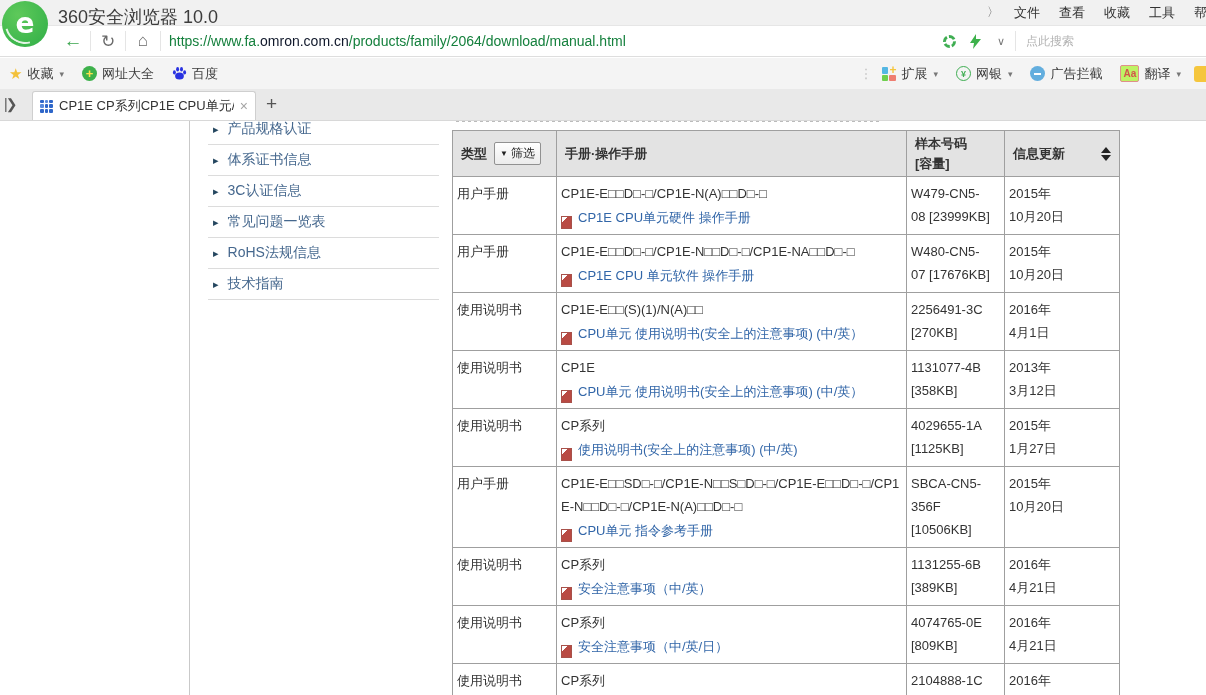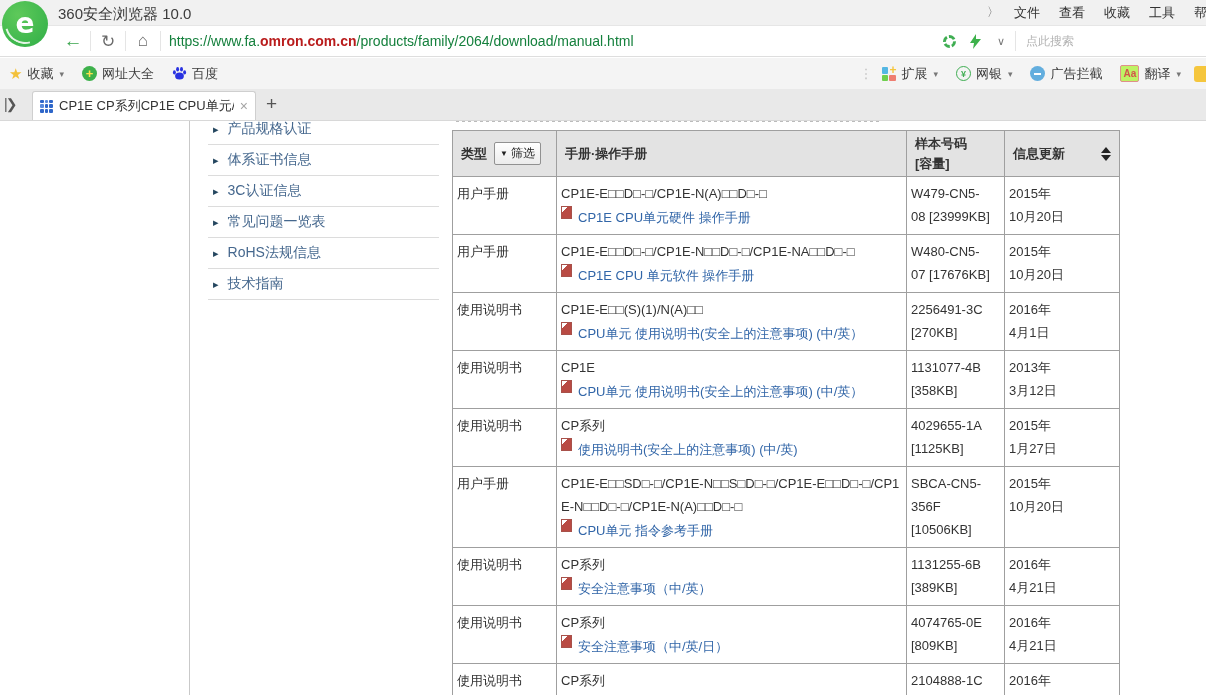--- a/index.html
+++ b/index.html
@@ -1,42 +1,42 @@
 <!DOCTYPE html>
 <html><head>
 <meta charset="utf-8">
 <style>
   html,body{margin:0;padding:0}
   body{width:1206px;height:695px;overflow:hidden;background:#fff;
        font-family:"Liberation Sans",sans-serif;position:relative}
 
   
   .titlebar{position:absolute;top:0;left:0;right:0;height:25px;background:#f1f1f1}
-  .win-title{position:absolute;left:58px;top:5px;font-size:15px;color:#3c3c3c;white-space:nowrap}
+  .win-title{position:absolute;left:58px;top:5px;font-size:18px;color:#3c3c3c;white-space:nowrap}
   .menubar{position:absolute;top:4px;right:-14px;display:flex;gap:19px;font-size:13px;color:#333;white-space:nowrap}
   .menubar .chev{color:#666;font-size:12px;margin-right:-4px}
   .menu-item{cursor:pointer}
 
   .logo{position:absolute;top:1px;left:2px;width:46px;height:46px;border-radius:50%;
         background:radial-gradient(circle at 35% 30%,#5ec95a,#2fae47);z-index:6;
         display:flex;align-items:center;justify-content:center}
   .logo::after{content:"";position:absolute;inset:3px;border-radius:50%;
         border:2px solid transparent;border-bottom-color:rgba(255,255,255,.85);transform:rotate(30deg)}
   .logo-e{color:#fff;font-size:28px;font-weight:bold;font-family:"DejaVu Sans",sans-serif;line-height:1}
 
   .addressbar{position:absolute;top:25px;left:0;right:0;height:32px;background:#fff;
         border-top:1px solid #e6e6e6;border-bottom:1px solid #dedede;
         display:flex;align-items:center;padding-left:56px;box-sizing:border-box}
   .nav-btn{width:34px;height:32px;display:flex;align-items:center;justify-content:center;
         font-size:17px;color:#6a6a6a;cursor:pointer;background:none;border:none;padding:0}
   .nav-btn.back{color:#3aa54d;font-size:19px;font-weight:bold}
   .vsep{width:1px;height:20px;background:#e5e5e5;flex:none}
   .url-box{flex:1;font-size:14px;padding-left:8px;white-space:nowrap;overflow:hidden;cursor:text}
   .url-dim{color:#15803d}
-  .url-domain{color:#b91c1c;font-weight:bold}
+  .url-domain{color:#0f172a;font-weight:normal}
   .aperture-icon{width:13px;height:13px;border-radius:50%;border:3px dashed #3fae52;box-sizing:border-box;margin:0 8px;flex:none;cursor:pointer}
   .bolt-icon{margin:0 6px;flex:none;cursor:pointer}
   .chevron-down{color:#777;font-size:11px;margin:0 10px;cursor:pointer}
   .search-input{width:178px;border:none;outline:none;font-size:12px;color:#444;margin-left:8px;background:transparent}
   .search-input::placeholder{color:#b3b3b3}
 
   .bookmarksbar{position:absolute;top:58px;left:0;right:0;height:31px;background:#f4f4f4;
         display:flex;align-items:center;font-size:13px;color:#3c3c3c;overflow:hidden}
   .bm{display:flex;align-items:center;gap:5px;padding:0 9px;height:100%;cursor:pointer;white-space:nowrap}
   .dd{font-size:9px;color:#777;margin-left:1px}
@@ -91,21 +91,21 @@
   .filter-btn .arr{font-size:8px}
   .th-sample div{line-height:20px}
   .th-updated{position:relative}
   .sort-icon{position:absolute;right:8px;top:50%;transform:translateY(-50%);display:flex;flex-direction:column;gap:2px;cursor:pointer}
   .sort-icon .up{width:0;height:0;border-left:5px solid transparent;border-right:5px solid transparent;border-bottom:6px solid #222}
   .sort-icon .dn{width:0;height:0;border-left:5px solid transparent;border-right:5px solid transparent;border-top:6px solid #222}
 
   .manual-table tbody tr{height:53px}
   .manual-table tbody td{vertical-align:top;padding:5px 4px;line-height:23px}
   .models{color:#333;word-break:break-all}
-  .link-line{display:flex;align-items:flex-start;gap:6px;margin-top:1px}
+  .link-line{display:flex;align-items:flex-end;gap:6px;margin-top:1px}
   .pdf-icon{width:11px;height:13px;flex:none;box-sizing:border-box;border:1px solid #a8514a;
         background:linear-gradient(135deg,#fff 0 4px,#b94a43 4px)}
   .doc-link{color:#3266a8;text-decoration:none;cursor:pointer}
   .cell-code div,.cell-date div{line-height:23px;white-space:nowrap}
 </style>
 </head>
 <body>
 
 <div class="titlebar">
   <span class="win-title">360安全浏览器 10.0</span>

